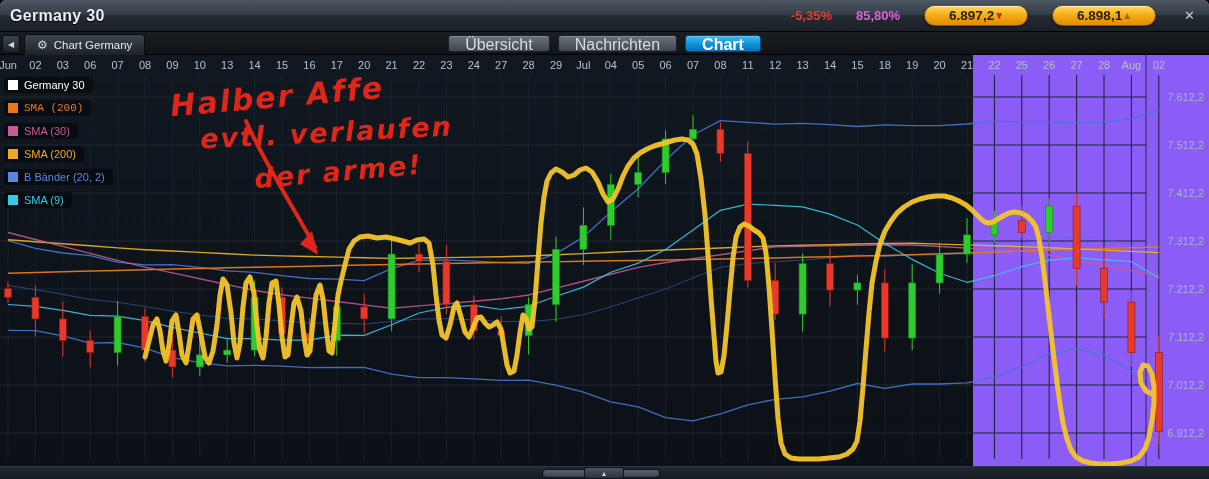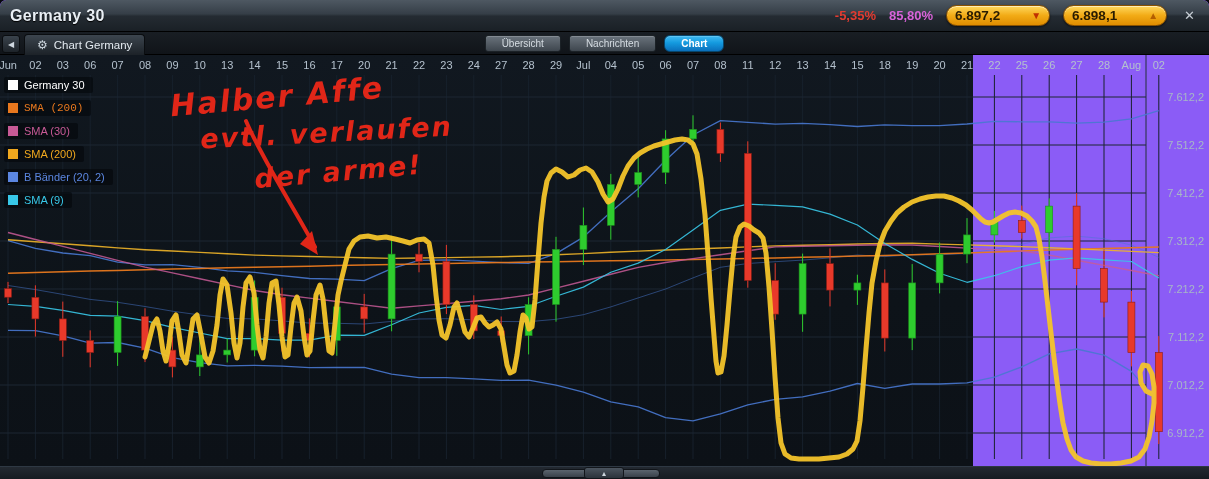--- a/index.html
+++ b/index.html
@@ -7,26 +7,26 @@
   .window { position:relative; width:1209px; height:479px; overflow:hidden;
             background:#8b5cf6; border-radius:6px 6px 0 0; }
 
   
   .titlebar { position:absolute; left:0; top:0; width:100%; height:32px;
     background:linear-gradient(180deg,#4e5862 0%,#353e47 45%,#242b32 52%,#1a2026 100%);
     border-bottom:1px solid #000; display:flex; align-items:center; padding:0 10px;
     border-radius:6px 6px 0 0; }
   .titlebar .title { font-size:16px; font-weight:bold; color:#e9eff5;
     text-shadow:0 1px 1px #000; letter-spacing:.3px; }
-  .tb-right { margin-left:auto; display:flex; align-items:center; gap:13px; }
+  .tb-right { margin-left:auto; display:flex; align-items:center; gap:24px; }
   .pct { font-size:13px; font-weight:bold; }
   .pct.neg { color:#e23b30; }
   .pct.mag { color:#d863d8; }
   .price-btn { display:flex; align-items:center; justify-content:space-between;
-    width:104px; height:21px; padding:0 8px; cursor:pointer;
+    width:104px; height:21px; padding:0 24px; cursor:pointer;
     border:1px solid #8a5200; border-radius:11px;
     background:linear-gradient(180deg,#ffd85e 0%,#f2ab16 50%,#e08d00 100%);
     box-shadow:inset 0 1px 0 rgba(255,255,255,.55), 0 1px 2px rgba(0,0,0,.6);
     color:#2a1c00; font-weight:bold; font-size:13.5px; font-family:"Liberation Sans",sans-serif; }
   .price-btn .arr { font-size:10px; line-height:10px; }
   .arr.down { color:#c03000; }
   .arr.up { color:#b35e00; }
   .close { color:#c7ced5; font-size:13px; cursor:pointer; padding:0 4px; }
 
   
@@ -36,26 +36,26 @@
     background:linear-gradient(180deg,#3a434c,#1d2329); border:1px solid #0a0d10;
     border-radius:3px; color:#cfd8e0; font-size:8px; display:flex; align-items:center;
     justify-content:center; cursor:pointer; }
   .opt-tab { position:absolute; left:24px; top:2px; height:21px; padding:0 12px;
     display:flex; align-items:center; gap:6px; cursor:pointer;
     background:linear-gradient(180deg,#3c454e,#1c2228); border:1px solid #0a0d10; border-bottom:none;
     border-radius:4px 4px 0 0; color:#e2e9ef; font-size:11.5px; }
   .opt-tab .gear { font-size:12px; color:#cdd6de; }
   .tabs { position:absolute; left:0; right:0; top:3px; display:flex;
     justify-content:center; gap:8px; pointer-events:none; }
-  .tab { pointer-events:auto; height:17px; padding:0 16px; font-size:10px; cursor:pointer;
+  .tab { pointer-events:auto; height:17px; padding:0 16px; font-size:16px; cursor:pointer;
     border:1px solid #1b2126; border-radius:3px; color:#d6dde3;
     background:linear-gradient(180deg,#6a737c,#3e464e);
     box-shadow:inset 0 1px 0 rgba(255,255,255,.18); font-family:"Liberation Sans",sans-serif; }
   .tab.active { background:linear-gradient(180deg,#41bbf2 0%,#149adf 45%,#0a6fba 100%);
-    color:#fff; font-weight:bold; border-color:#07476e;border-radius:6px; }
+    color:#fff; font-weight:bold; border-color:#07476e; }
 
   
   .chart-area { position:absolute; left:0; top:55px; width:973px; height:411px;
     background:linear-gradient(180deg,#111820 0%,#0d1319 60%,#0c1117 100%); }
   #chart-svg { position:absolute; left:0; top:0; }
   .legend { position:absolute; left:4px; top:22px; display:flex; flex-direction:column; gap:7px; }
   .leg-item { display:flex; align-items:center; gap:6px; width:fit-content;
     background:rgba(3,6,10,.6); padding:2px 8px 2px 4px; border-radius:2px; }
   .leg-item .sw { width:10px; height:10px; display:inline-block; }
   .leg-item .lab { font-size:11px; color:#dfe6ec; }

